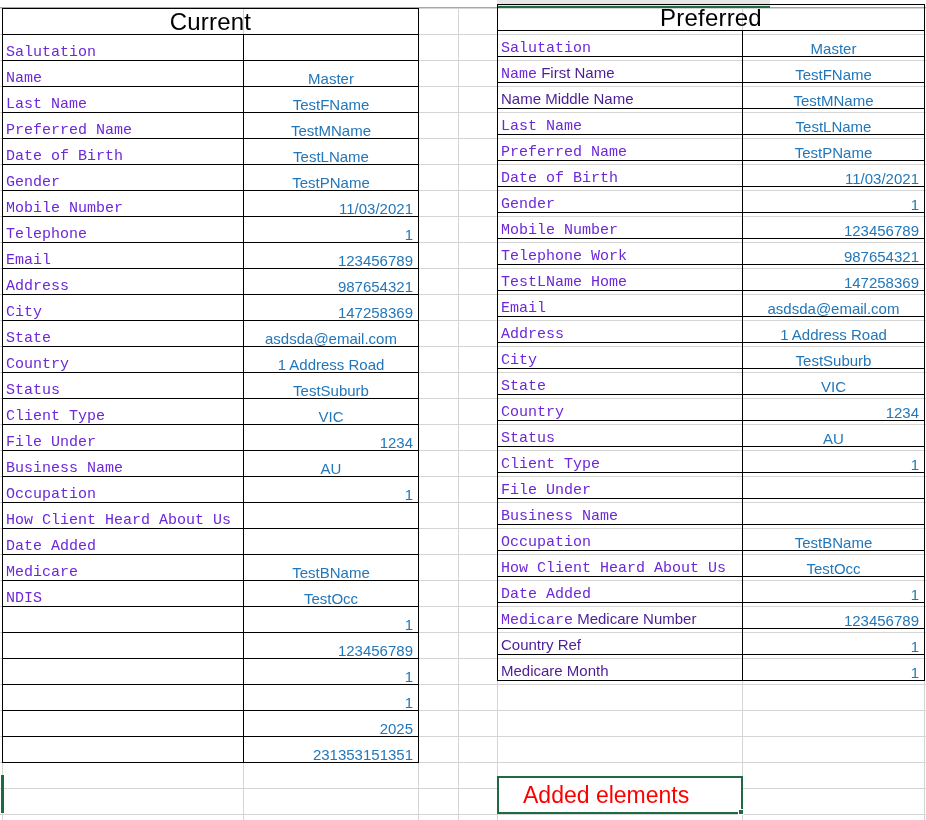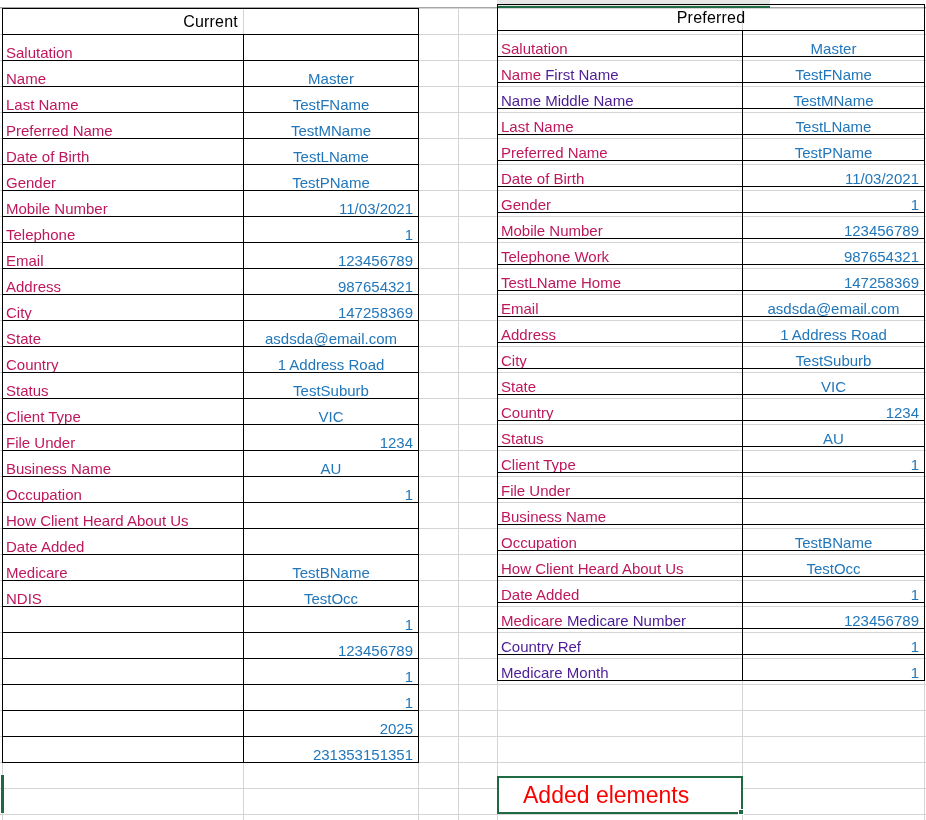--- a/index.html
+++ b/index.html
@@ -72,39 +72,39 @@
     padding: 0 3px;
     height: 26px;
     box-sizing: border-box;
     overflow: hidden;
     white-space: nowrap;
     font-weight: normal;
   }
 
   .title-cell {
     height: 39px;
-    font-size: 16px;
+    font-size: 24px;
     font-weight: bold;
     text-align: center;
     vertical-align: middle;
     letter-spacing: .2px;
   }
 
   .lbl { text-align: left;  vertical-align: bottom; padding-bottom: 3px; }
   .val { vertical-align: bottom; padding-bottom: 3px; color: #2277bb; }
   .val.left  { text-align: center; }
   .val.right { text-align: right; padding-right: 5px; }
 
   #tbl-current  col.c-lbl { width: 241px; }
   #tbl-current  col.c-val { width: 175px; }
   #tbl-preferred col.c-lbl { width: 245px; }
   #tbl-preferred col.c-val { width: 182px; }
 
   .red   { color: #4c1d95; }
-  .black { color: #be185d; }
+  .black { color: #6d28d9; font-family: Liberation Mono, monospace; }
 
   
   #added-callout {
     position: absolute;
     left: 497px;
     top: 776px;
     width: 246px;
     height: 38px;
     box-sizing: border-box;
     border: 2px solid #1e6b43;

